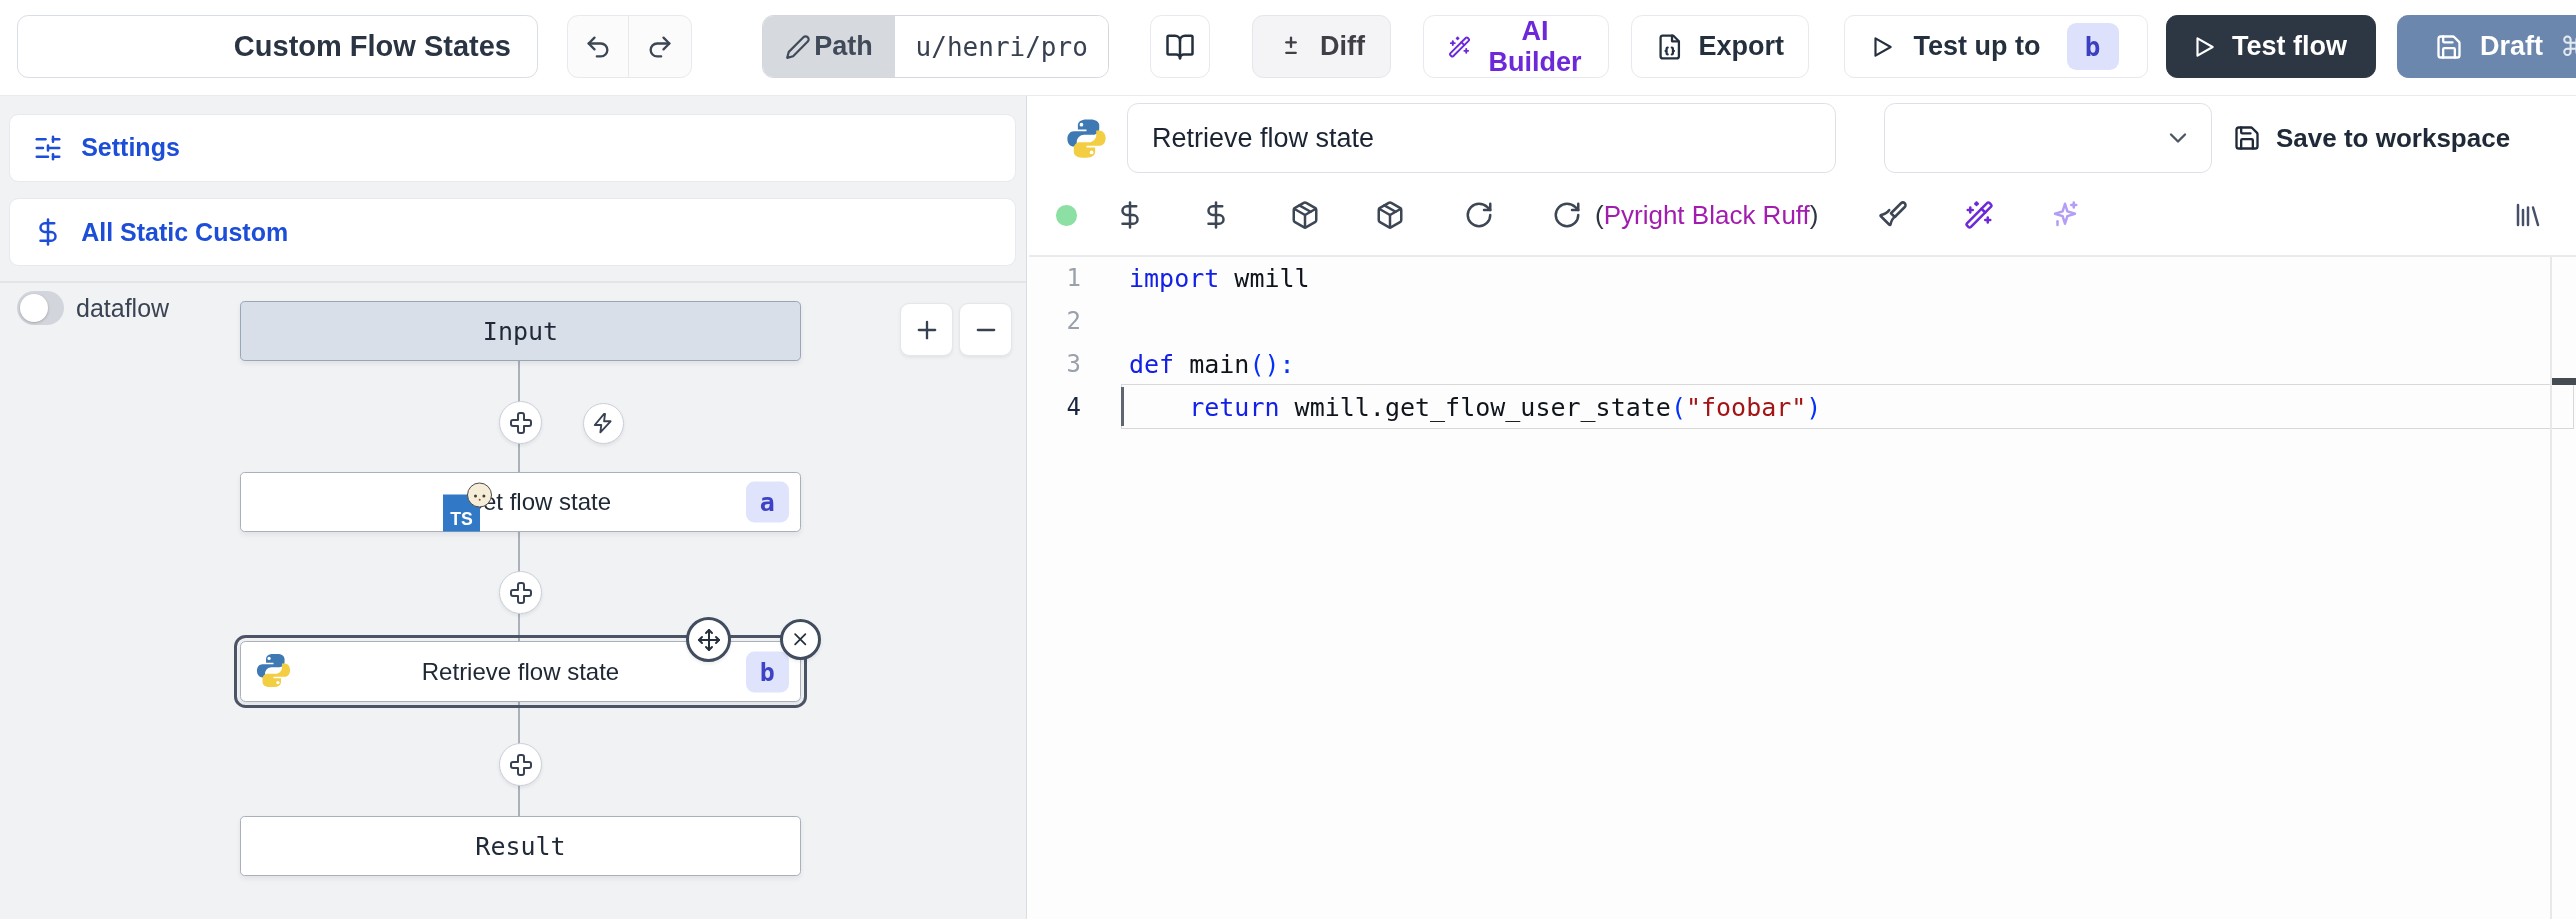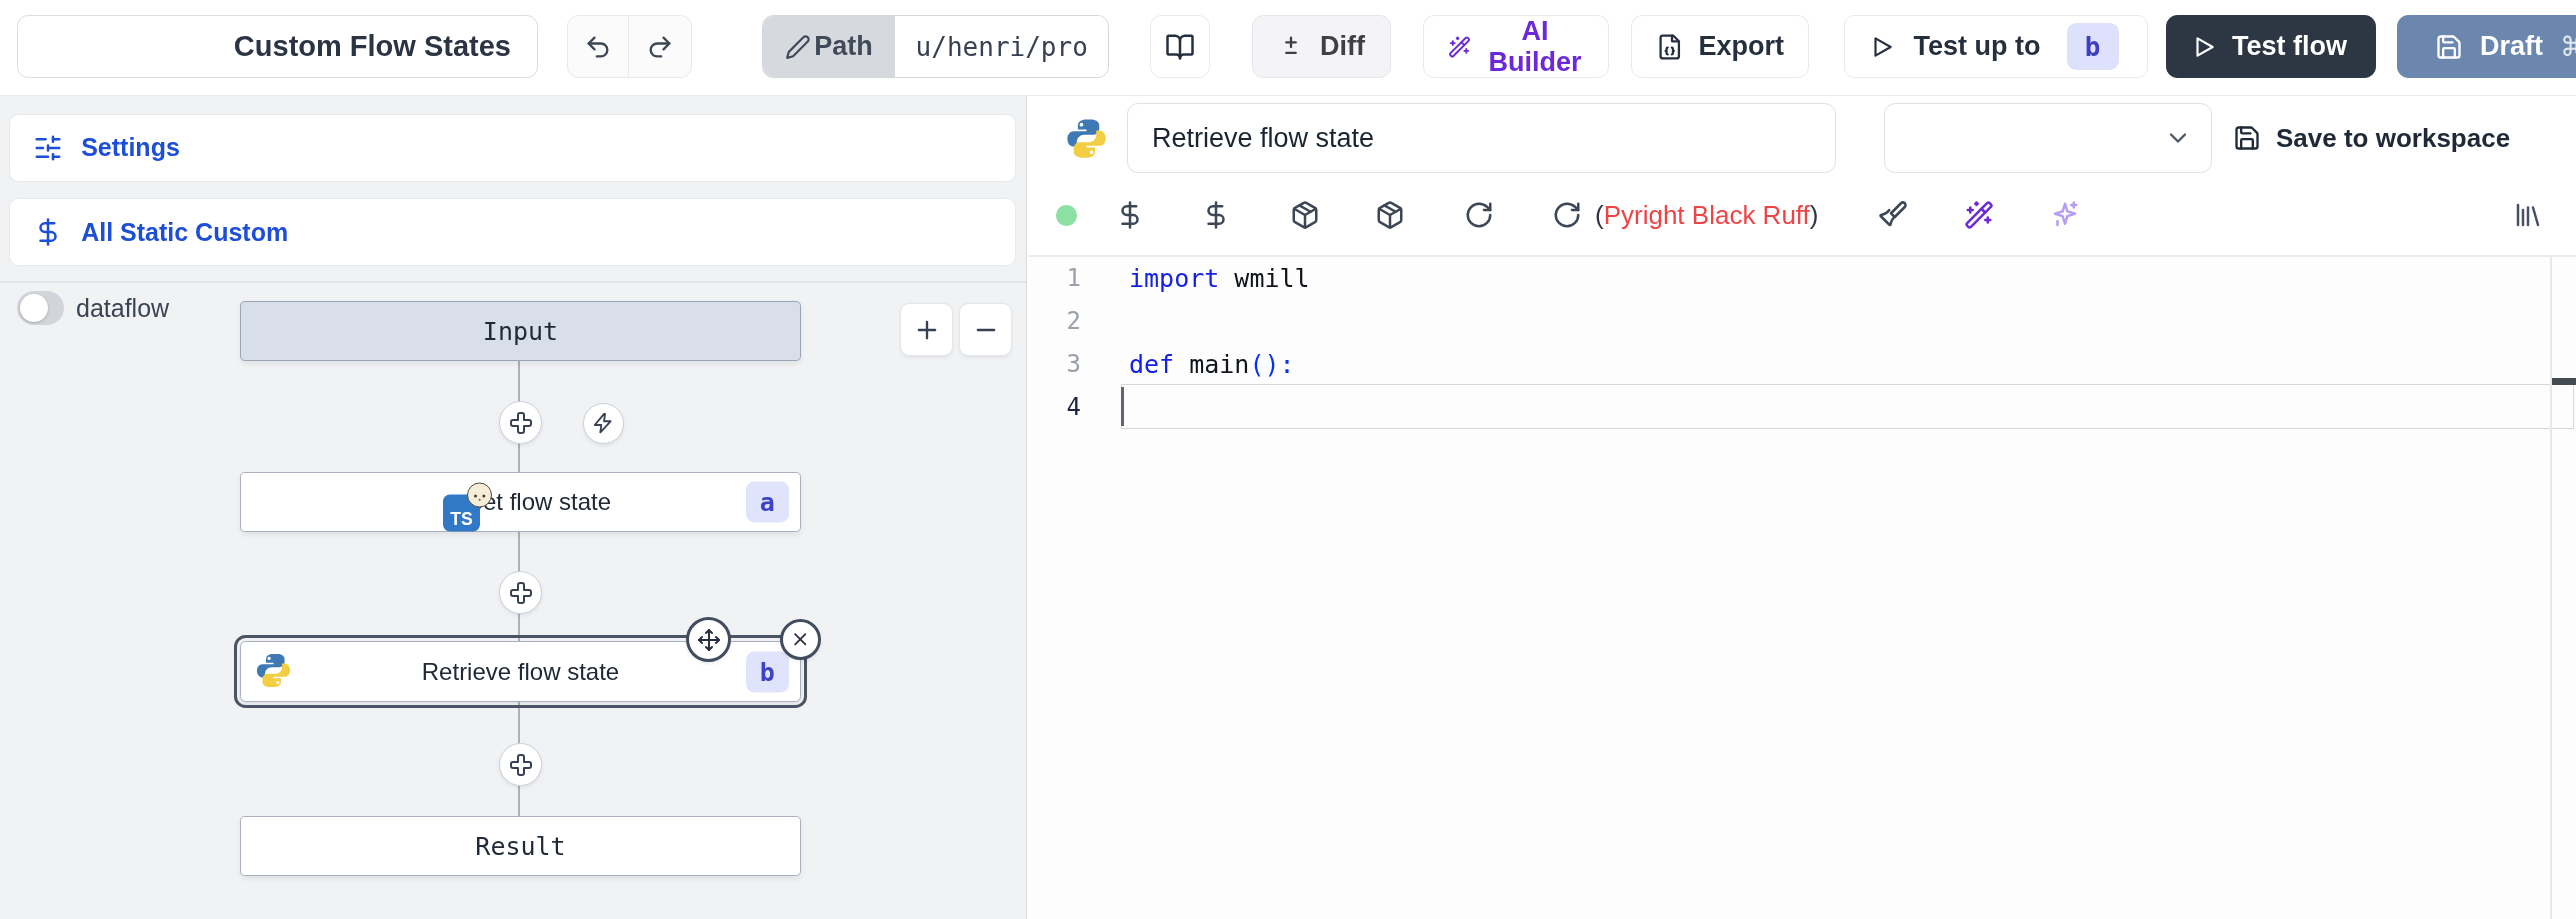--- a/index.html
+++ b/index.html
@@ -56,21 +56,21 @@
   .node-input{ top:205px; background:#d8dfe9; border-color:#9aa6b6; }
   .node-set{ top:376px; }
   .node-retrieve{ top:545px; height:61px; outline:3.7px solid #4a5465; outline-offset:3.7px; border-radius:5.6px; }
   .node-result{ top:720px; }
   .node-icon{ position:absolute; left:13px; top:50%; transform:translateY(-50%); }
   .node-badge{ position:absolute; right:11.2px; top:50%; transform:translateY(-50%); width:43px; height:41px;
     background:#dfe4fc; color:#3d43c4; border-radius:8.4px; font-family:"DejaVu Sans Mono",monospace; font-weight:700; font-size:25px;
     display:flex; align-items:center; justify-content:center; }
 
   .ts-icon{ position:relative; width:37px; height:37px; }
-  .ts-box{ width:37px; height:37px; background:#3178c6; border-radius:7px; color:#fff; font-weight:700; font-size:17.7px;
+  .ts-box{ width:37px; height:37px; background:#3178c6; border-radius:0; color:#fff; font-weight:700; font-size:17.7px;
     display:flex; align-items:flex-end; justify-content:center; padding-bottom:1.9px; font-family:"Liberation Sans",sans-serif; }
   .bun-face{ position:absolute; top:-12px; right:-12px; width:25px; height:25px; background:#f6edd8; border:1.9px solid #4f4a42; border-radius:50%; }
   .bun-face::before{ content:""; position:absolute; left:5.6px; top:11.2px; width:3.7px; height:3.7px; border-radius:50%;
     background:#433c33; box-shadow:8.4px 0 0 #433c33, 4.2px 3.7px 0 -0.5px #8c4a3e; }
 
   .graph-zoom{ position:absolute; top:207px; width:53px; height:53px; background:#fff; border:1.9px solid #e3e6ea; border-radius:9.3px;
     display:flex; align-items:center; justify-content:center; color:#374151; box-shadow:0 1.9px 3.7px rgba(15,23,42,.06); cursor:pointer; }
 
   .circle-btn{ position:absolute; background:#fff; border:1.9px solid #cbd0d8; border-radius:50%;
     display:flex; align-items:center; justify-content:center; color:#374151; box-shadow:0 1.9px 3.7px rgba(15,23,42,.08); cursor:pointer; }
@@ -82,21 +82,21 @@
   .name-input{ left:98px; top:7.4px; width:709px; height:70px; border:1.9px solid #dde1e7; border-radius:11.2px;
     font-family:"Liberation Sans",sans-serif; font-size:27px; color:#1b2433; padding:0 24px; background:#fff; }
   .lang-select{ left:855px; top:7.4px; width:328px; height:70px; border:1.9px solid #dde1e7; border-radius:11.2px;
     justify-content:flex-end; padding:0 18.6px; color:#4b5563; cursor:pointer; background:#fff; }
   .save-btn{ left:1204px; top:7.4px; height:70px; gap:15px; font-size:26px; font-weight:600; color:#1f2937; background:none; border:none; cursor:pointer;
     font-family:"Liberation Sans",sans-serif; }
 
   .tool{ position:absolute; top:103px; width:32px; height:32px; color:#3c4654; cursor:pointer; display:flex; align-items:center; justify-content:center; }
   .status-dot{ position:absolute; left:27px; top:109px; width:20.5px; height:20.5px; border-radius:50%; background:#8ce0a4; }
   .assistants{ position:absolute; left:566px; top:103px; height:32px; line-height:32px; font-size:26px; color:#2e3440; cursor:pointer; white-space:nowrap; }
-  .assistants .green{ color:#ef4444; }
+  .assistants .green{ color:#a21caf; }
   .editor-div{ position:absolute; left:0; top:159px; width:100%; height:1.9px; background:#e8eaee; }
 
   .editor{ position:absolute; left:0; top:161px; width:1547px; height:663px; background:#fdfdfe; }
   .gutter{ position:absolute; left:0; top:0; width:52px; }
   .ln{ height:43px; line-height:43px; text-align:right; font-family:"DejaVu Sans Mono",monospace; font-size:24px; color:#9aa1aa; }
   .ln.active{ color:#1c2540; }
   .code-lines{ position:absolute; left:100px; top:0; right:0; }
   .code-line{ height:43px; line-height:43px; font-family:"DejaVu Sans Mono",monospace; font-size:25px; white-space:pre; color:#10151c; }
   .tok-kw{ color:#1320e6; }
   .tok-plain{ color:#10151c; }
@@ -436,20 +436,21 @@
       <div class="gutter">
           <div class="ln">1</div>
           <div class="ln">2</div>
           <div class="ln">3</div>
           <div class="ln active">4</div>
         </div>
       <div class="code-lines">
           <div class="code-line"><span class="tok-kw">import</span><span class="tok-plain"> wmill</span></div>
           <div class="code-line"></div>
           <div class="code-line"><span class="tok-kw">def</span><span class="tok-plain"> main</span><span class="tok-paren">():</span></div>
+          <div class="code-line"><span class="tok-plain">    </span><span class="tok-kw">return</span><span class="tok-plain"> wmill.get_flow_user_state</span><span class="tok-paren">(</span><span class="tok-str">"foobar"</span><span class="tok-paren">)</span></div>
         </div>
       <div class="ruler-line"></div>
       <div class="ruler-mark"></div>
     </div>
   </div>
 
 </div>
 
 
 </body></html>

